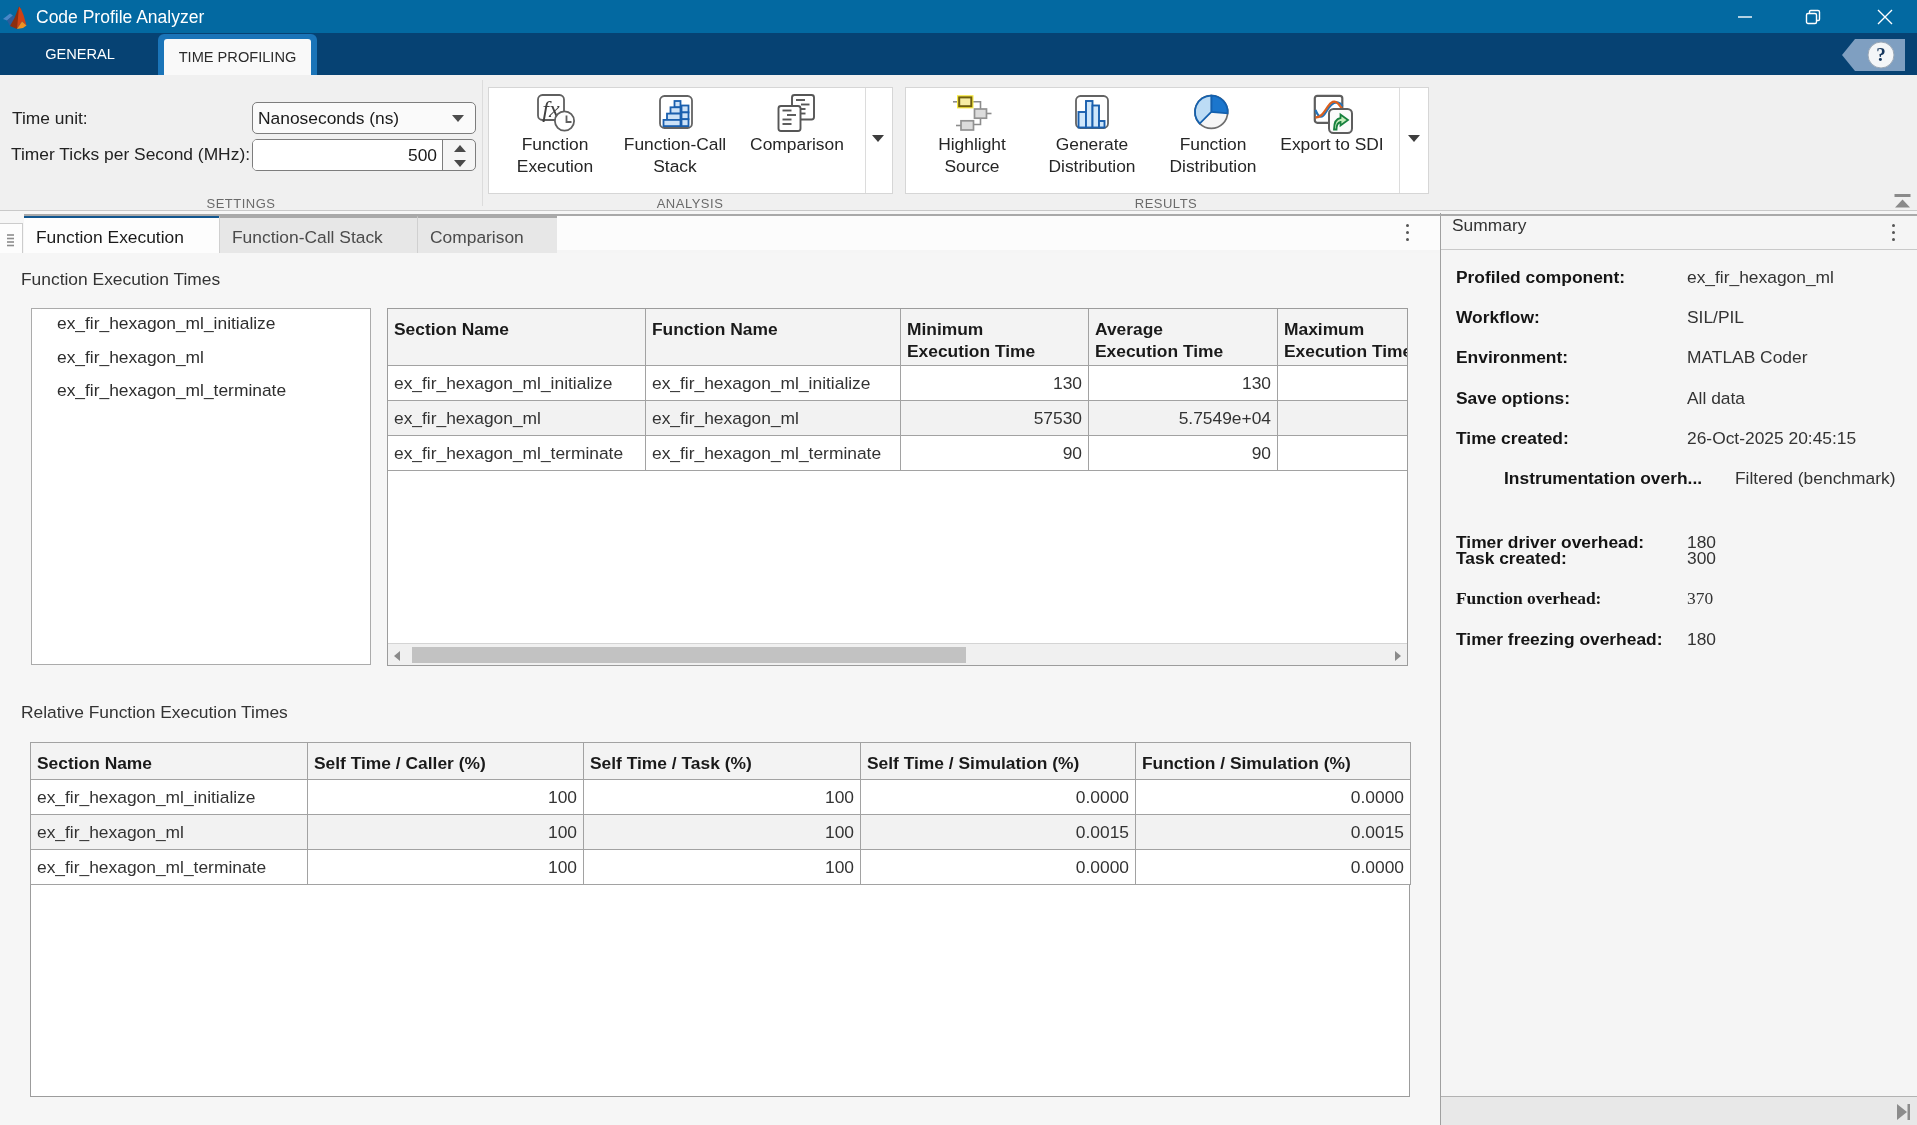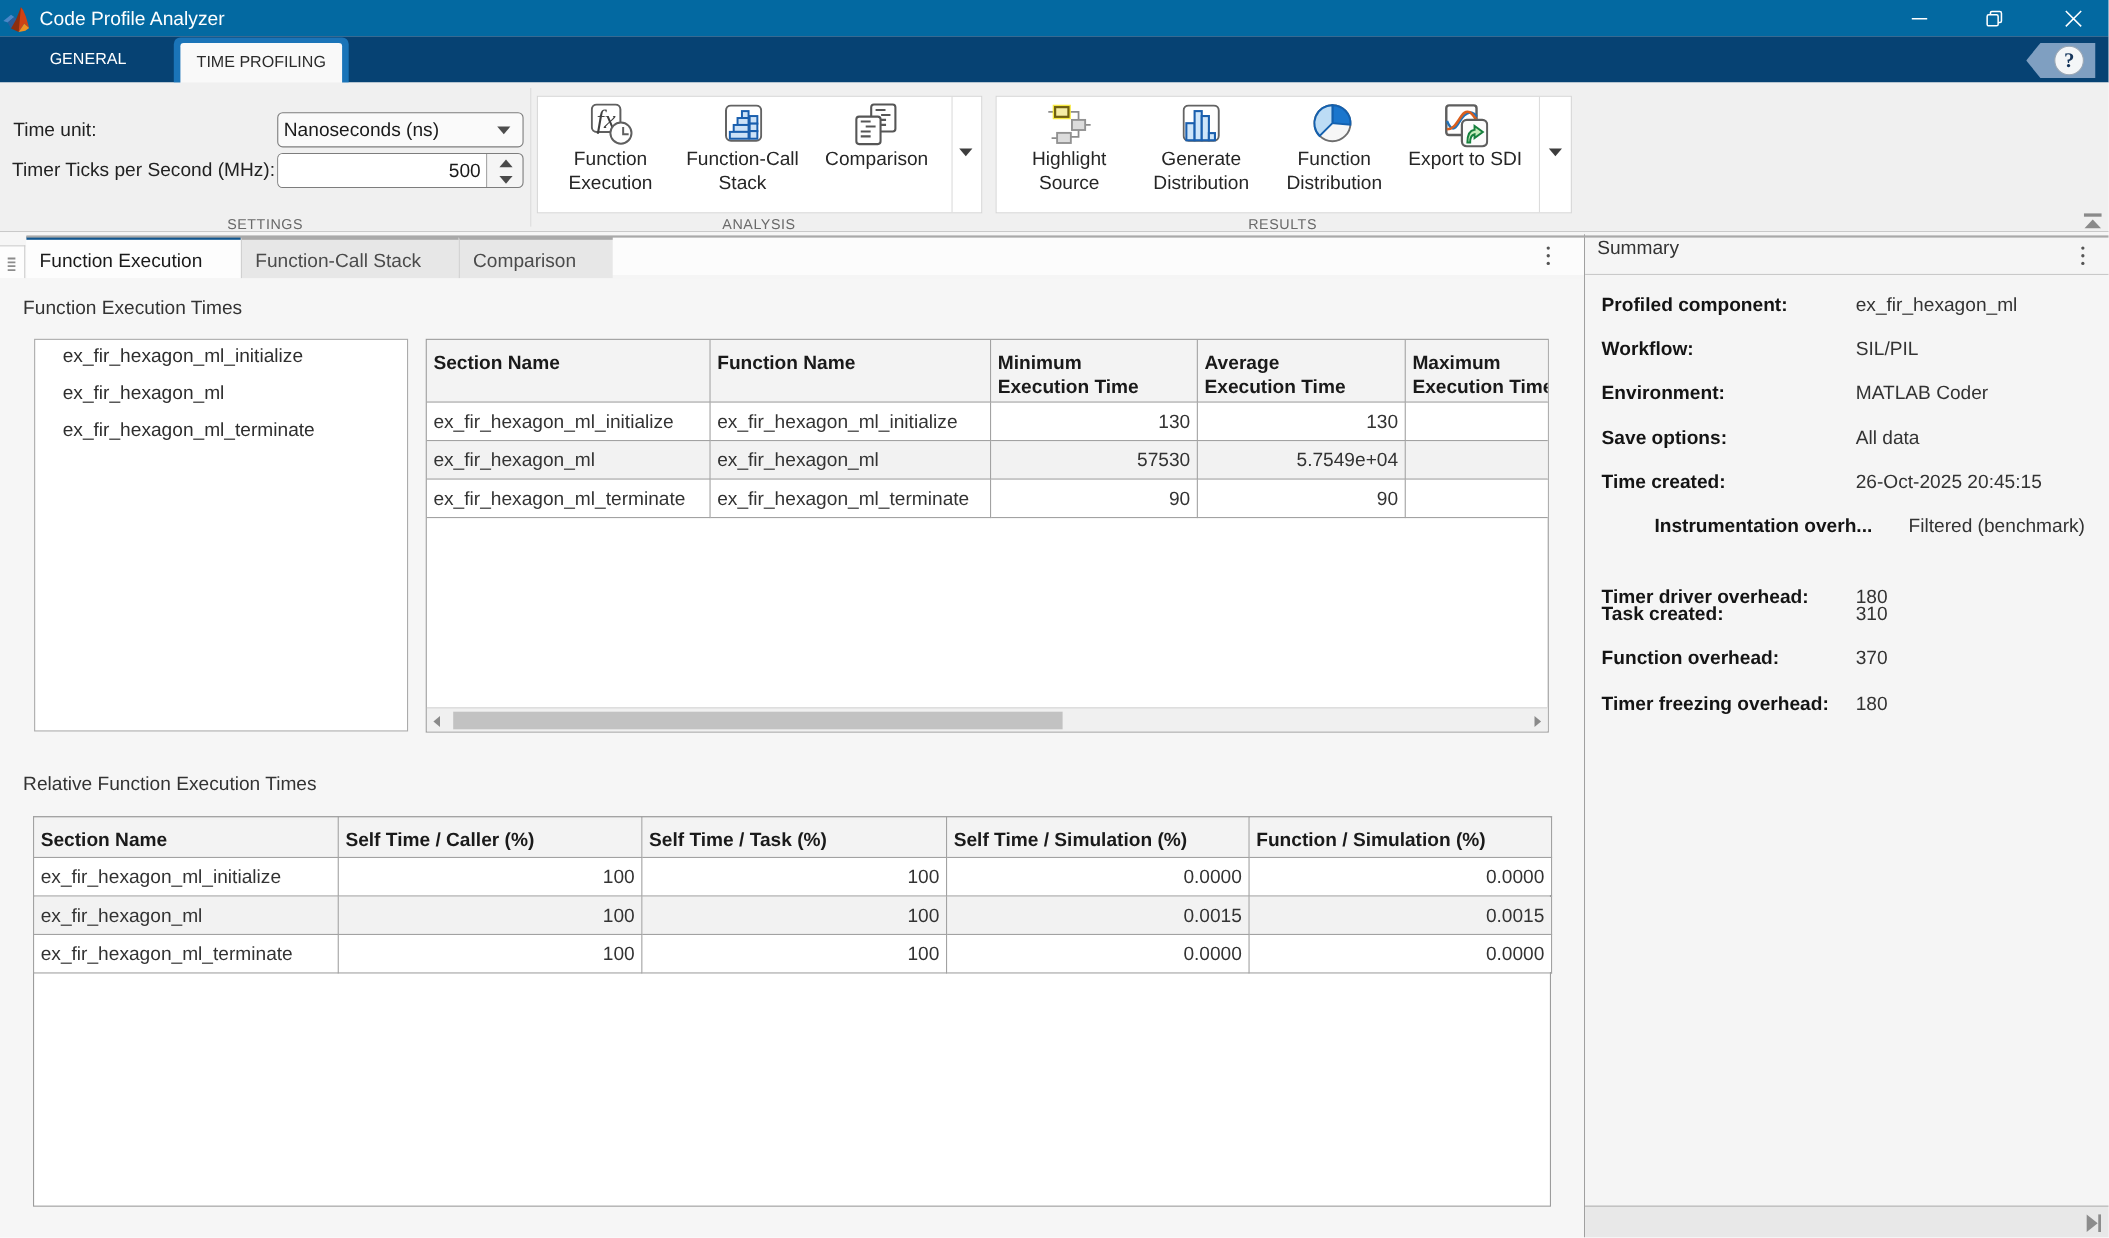--- a/index.html
+++ b/index.html
@@ -344,22 +344,22 @@
     <div class="abs kebab" style="left:451px;top:20px;"></div>
     <div class="abs kebab" style="left:451px;top:27px;"></div>
 
     <div class="abs srow" style="top:56px;"><span class="slabel">Profiled component:</span><span class="svalue">ex_fir_hexagon_ml</span></div>
     <div class="abs srow" style="top:136px;"><span class="slabel">Environment:</span><span class="svalue">MATLAB Coder</span></div>
     <div class="abs srow" style="top:96px;"><span class="slabel">Workflow:</span><span class="svalue">SIL/PIL</span></div>
     <div class="abs srow" style="top:177px;"><span class="slabel">Save options:</span><span class="svalue">All data</span></div>
     <div class="abs srow" style="top:217px;"><span class="slabel">Time created:</span><span class="svalue">26-Oct-2025 20:45:15</span></div>
     <div class="abs srow" style="top:257px;margin-left:48px;"><span class="slabel">Instrumentation overh...</span><span class="svalue">Filtered (benchmark)</span></div>
     <div class="abs srow" style="top:297px;margin-top:24px;"><span class="slabel">Timer driver overhead:</span><span class="svalue">180</span></div>
-    <div class="abs srow" style="top:337px;"><span class="slabel">Task created:</span><span class="svalue">310</span></div>
-    <div class="abs srow" style="top:377px;"><span class="slabel">Function overhead:</span><span class="svalue">370</span></div>
+    <div class="abs srow" style="top:337px;"><span class="slabel">Task created:</span><span class="svalue">300</span></div>
+    <div class="abs srow" style="top:377px;font-family:Liberation Serif, serif;"><span class="slabel">Function overhead:</span><span class="svalue">370</span></div>
     <div class="abs srow" style="top:418px;"><span class="slabel">Timer freezing overhead:</span><span class="svalue">180</span></div>
 
     <div class="abs" id="sumbottom">
       <svg class="abs" style="right:5px;top:6px;" width="16" height="18" viewBox="0 0 16 18">
         <polygon points="1,1 11,9 1,17" fill="#8c8c8c"></polygon>
         <rect x="11.5" y="1" width="2.5" height="16" fill="#8c8c8c"></rect>
       </svg>
     </div>
   </div>
 </div>

